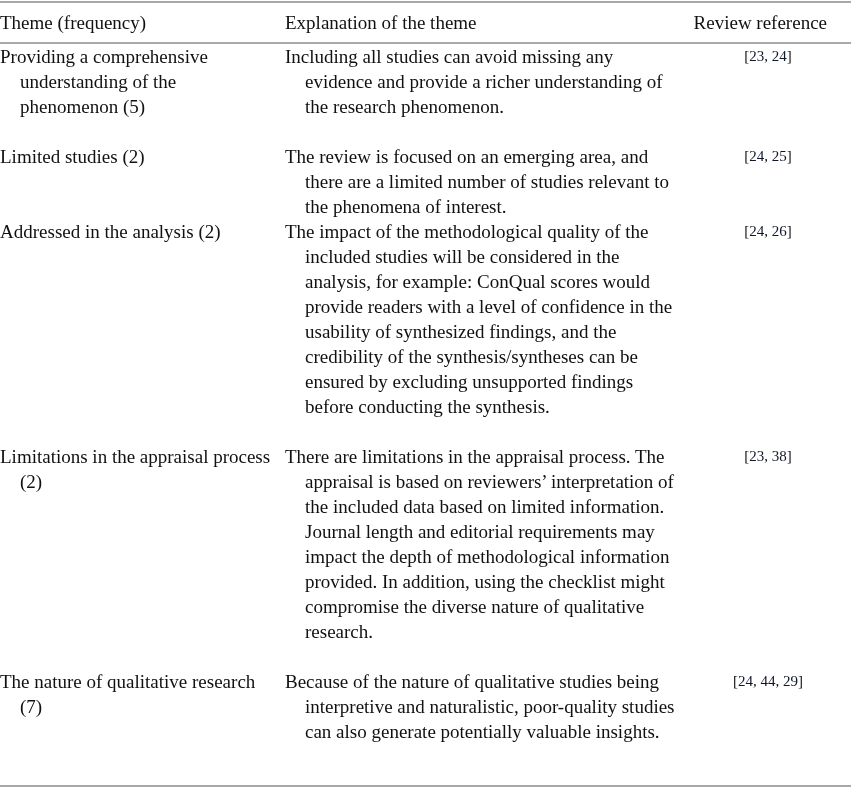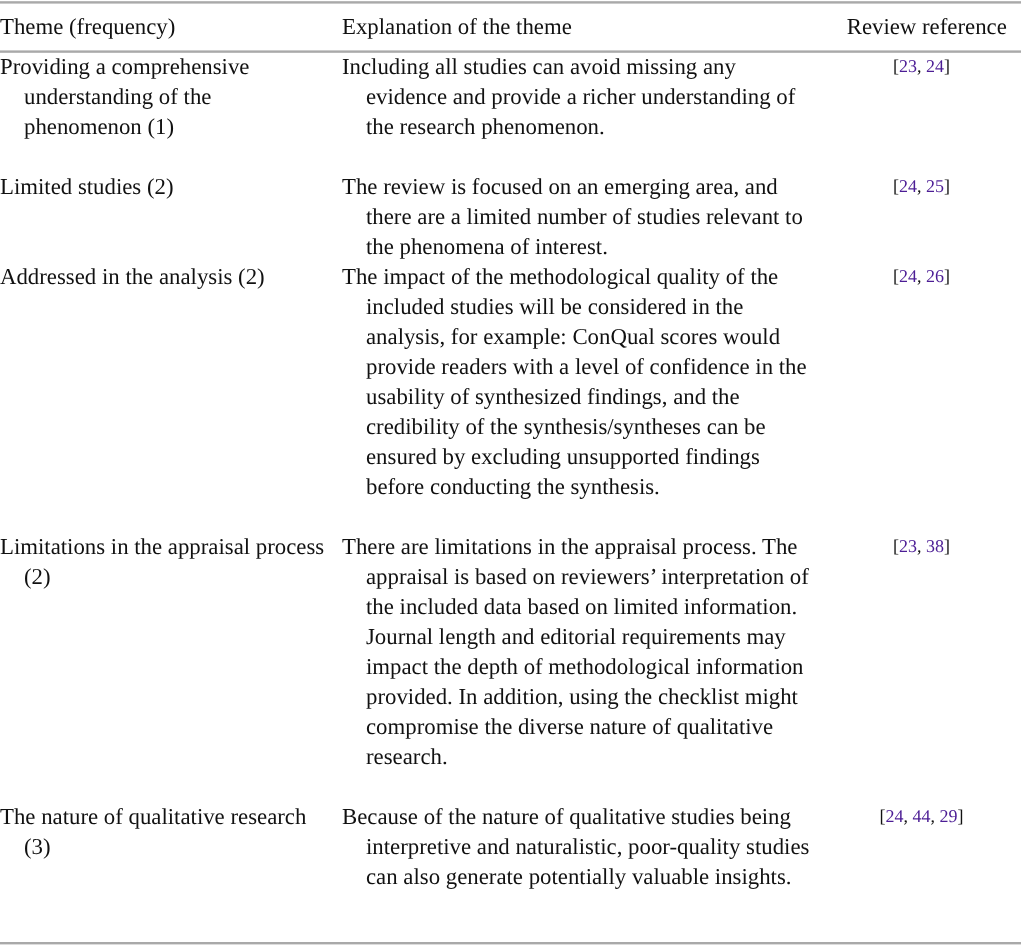--- a/index.html
+++ b/index.html
@@ -16,50 +16,50 @@
       line-height: 25px;
     }
     .rule-top { position: absolute; left: 0; top: 1px; width: 851px; height: 2px; background: #a9a9a9; }
     .rule-head { position: absolute; left: 0; top: 42px; width: 851px; height: 2px; background: #a9a9a9; }
     .rule-bottom { position: absolute; left: 0; top: 785px; width: 851px; height: 2px; background: #a9a9a9; }
     th { font-weight: normal; text-align: left; vertical-align: top; padding: 0; }
     thead tr { height: 44px; }
     thead th { padding-top: 10px; }
     th.c1 { width: 285px; padding-left: 0; }
     th.c2 { width: 400px; text-align: left; }
-    th.c3 { text-align: right; padding-right: 12px; }
+    th.c3 { text-align: right; padding-right: 24px; }
     td { vertical-align: top; padding: 0; }
     td.c1 { width: 285px; }
     td.c2 { width: 395px; }
     td.c3 { text-align: center; font-size: 15px; line-height: 18px; padding-top: 3px; }
     .hang { padding-left: 20px; text-indent: -20px; display: block; }
     .c1 .hang { padding-right: 10px; }
     tbody tr { }
-    .ref-link { color: #4c1d95; text-decoration: none; }
+    .ref-link { color: #0f172a; text-decoration: none; }
     .bracket { color: #111; }
   </style>
 </head>
 <body>
 
 <div class="rule-top"></div>
 <div class="rule-head"></div>
 <div class="rule-bottom"></div>
 
 <table class="themes">
   <thead>
     <tr>
       <th class="c1">Theme (frequency)</th>
       <th class="c2">Explanation of the theme</th>
       <th class="c3">Review reference</th>
     </tr>
   </thead>
   <tbody>
     <tr style="height:100px">
       <td class="c1">
-          <span class="hang">Providing a comprehensive understanding of the phenomenon (1)</span>
+          <span class="hang">Providing a comprehensive understanding of the phenomenon (5)</span>
         </td>
       <td class="c2">
           <span class="hang">Including all studies can avoid missing any evidence and provide a richer understanding of the research phenomenon.</span>
         </td>
       <td class="c3">
         <span class="bracket">[</span><a class="ref-link" href="#">23</a><span class="bracket">, </span><a class="ref-link" href="#">24</a><span class="bracket">]</span>
       </td>
     </tr>
     <tr style="height:75px">
       <td class="c1">
@@ -89,21 +89,21 @@
         </td>
       <td class="c2">
           <span class="hang">There are limitations in the appraisal process. The appraisal is based on reviewers’ interpretation of the included data based on limited information. Journal length and editorial requirements may impact the depth of methodological information provided. In addition, using the checklist might compromise the diverse nature of qualitative research.</span>
         </td>
       <td class="c3">
         <span class="bracket">[</span><a class="ref-link" href="#">23</a><span class="bracket">, </span><a class="ref-link" href="#">38</a><span class="bracket">]</span>
       </td>
     </tr>
     <tr style="height:110px">
       <td class="c1">
-          <span class="hang">The nature of qualitative research (3)</span>
+          <span class="hang">The nature of qualitative research (7)</span>
         </td>
       <td class="c2">
           <span class="hang">Because of the nature of qualitative studies being interpretive and naturalistic, poor-quality studies can also generate potentially valuable insights.</span>
         </td>
       <td class="c3">
         <span class="bracket">[</span><a class="ref-link" href="#">24</a><span class="bracket">, </span><a class="ref-link" href="#">44</a><span class="bracket">, </span><a class="ref-link" href="#">29</a><span class="bracket">]</span>
       </td>
     </tr>
   </tbody>
 </table>

